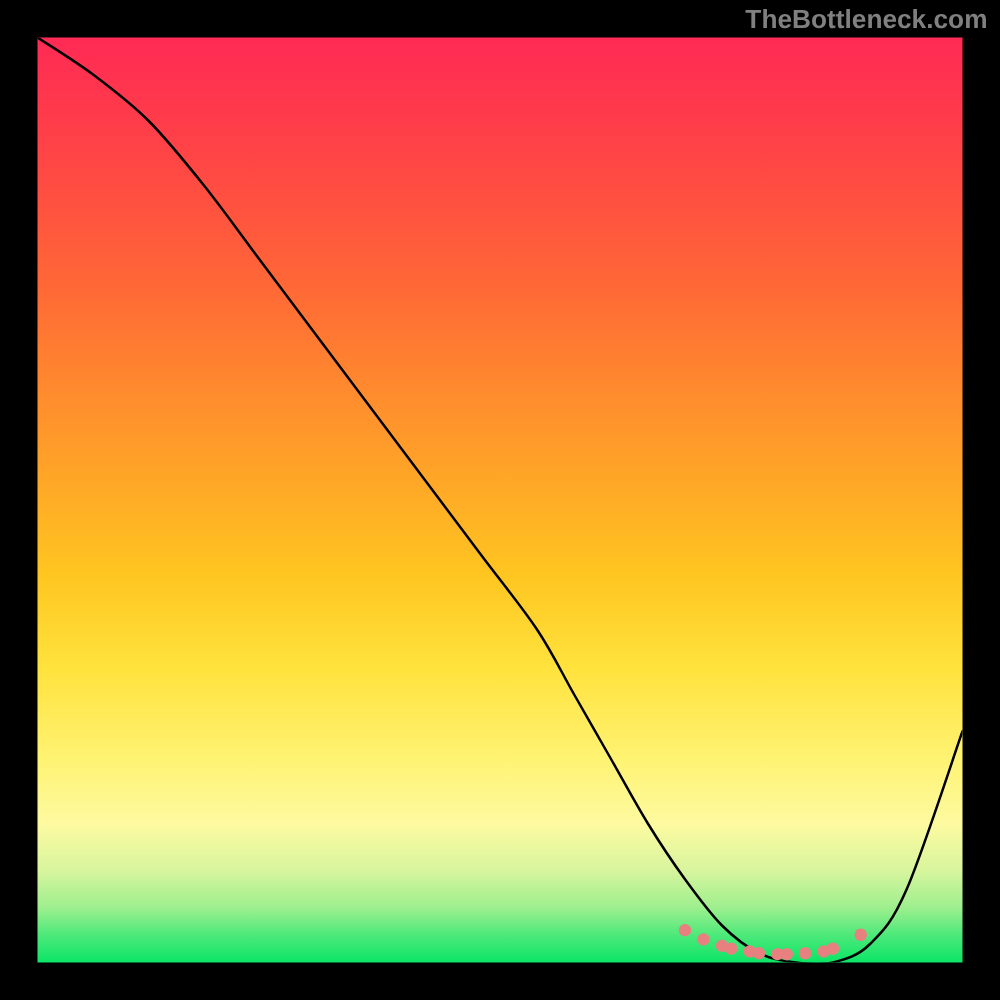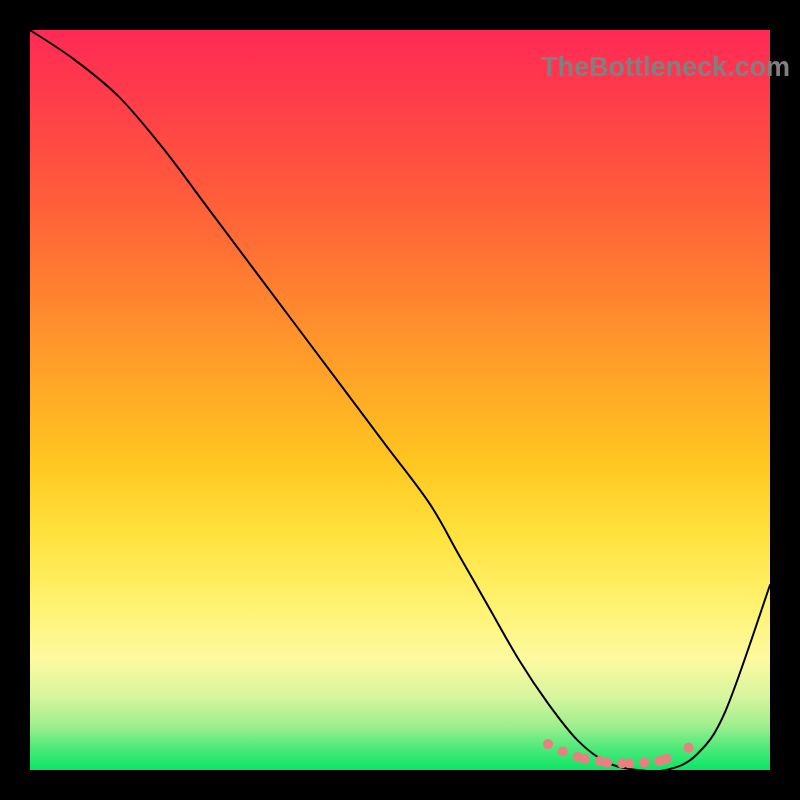--- a/index.html
+++ b/index.html
@@ -9,24 +9,23 @@
     height: 800px;
     background: #000;
     position: relative;
     font-family: Arial, sans-serif;
   }
   .watermark {
     position: absolute;
     top: 4px;
     right: 10px;
     color: #808080;
-    font-size: 27px;
+    font-size: 21px;
     font-weight: bold;
     z-index: 10;
-    margin-top: 48px;
   }
   .plot-area {
     position: absolute;
     left: 30px;
     top: 30px;
     width: 740px;
     height: 740px;
     background: linear-gradient(to bottom,
       #ff2a55 0%,
       #ff3a4b 8%,

